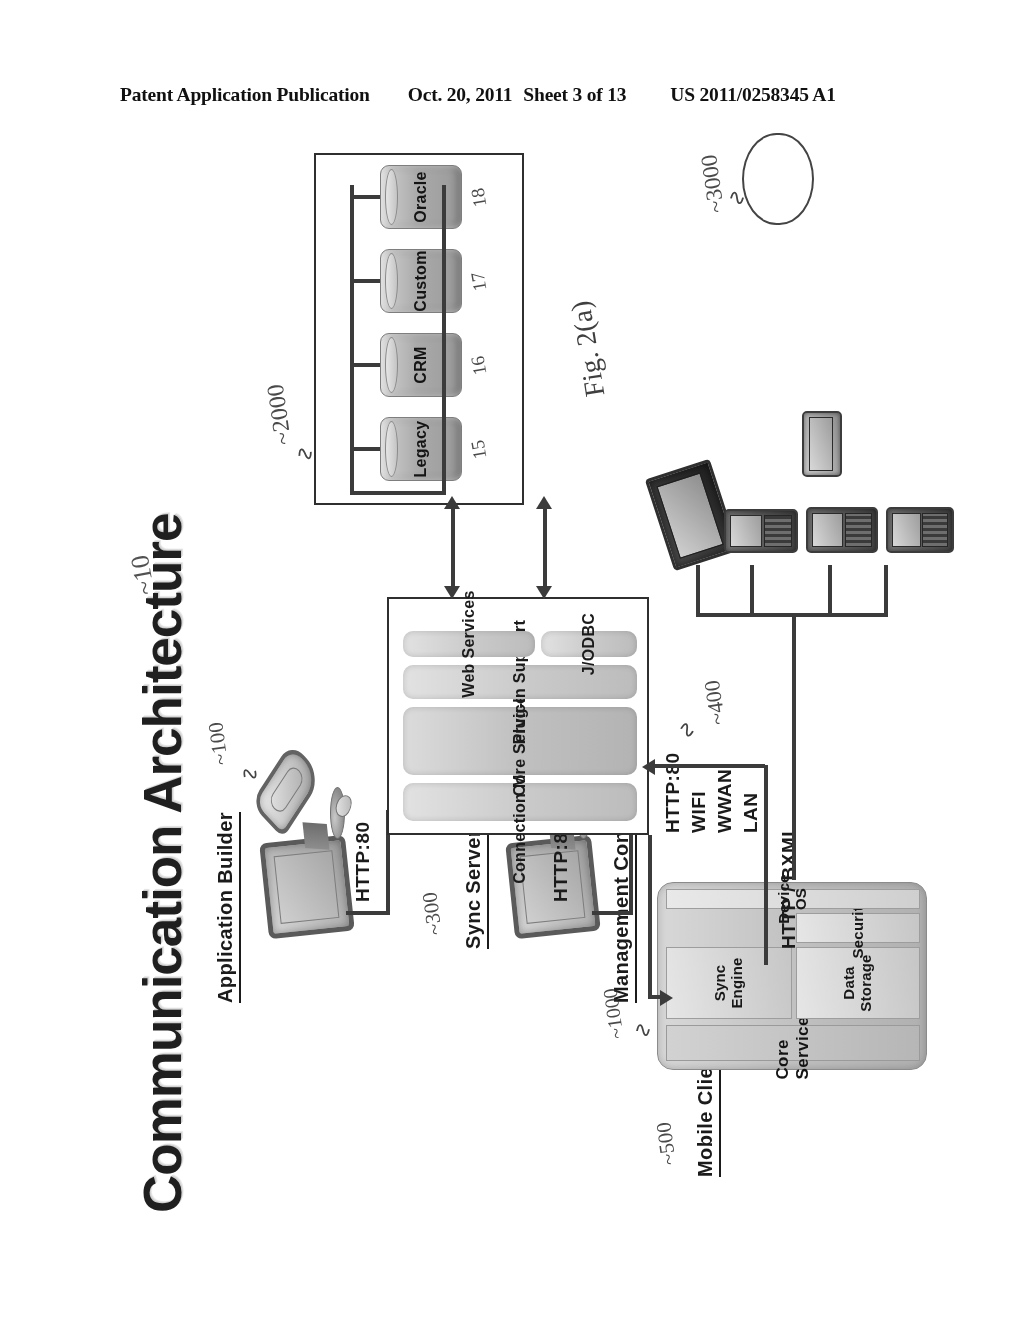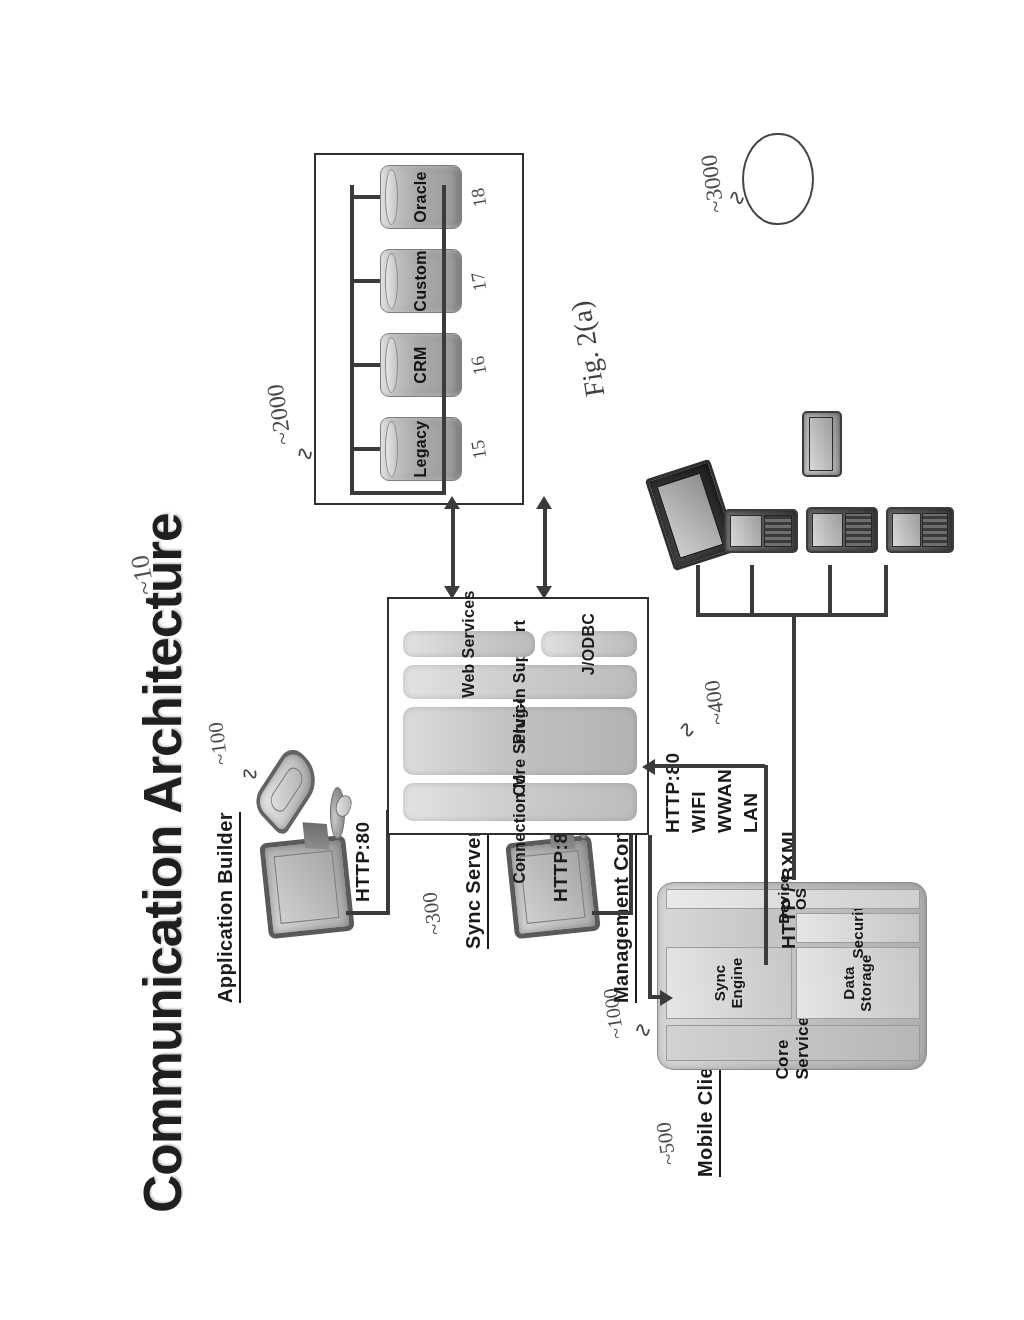--- a/index.html
+++ b/index.html
@@ -331,20 +331,26 @@
     font-family:"Liberation Serif", serif;
     font-size:22px;
     color:#444;
   }
 </style>
 </head>
 <body>
 
 <div id="page">
 
+  <div id="pub-header">
+    <span class="h-left">Patent Application Publication</span>
+    <span class="h-mid">Oct. 20, 2011</span>
+    <span class="h-mid2">Sheet 3 of 13</span>
+    <span class="h-right">US 2011/0258345 A1</span>
+  </div>
 
   <div id="stage-wrap">
   <div id="stage">
 
     <div id="fig-title">Communication Architecture</div>
     <div id="fig-title-ref" class="hw">~10</div>
 
     <div class="lbl hdr-lbl" style="left:232px; top:112px;">Application Builder</div>
     <div class="ref hw" style="left:470px; top:104px;">~100</div>
     <div class="squiggle" style="left:452px; top:135px; transform:rotate(68deg);">∿</div>

